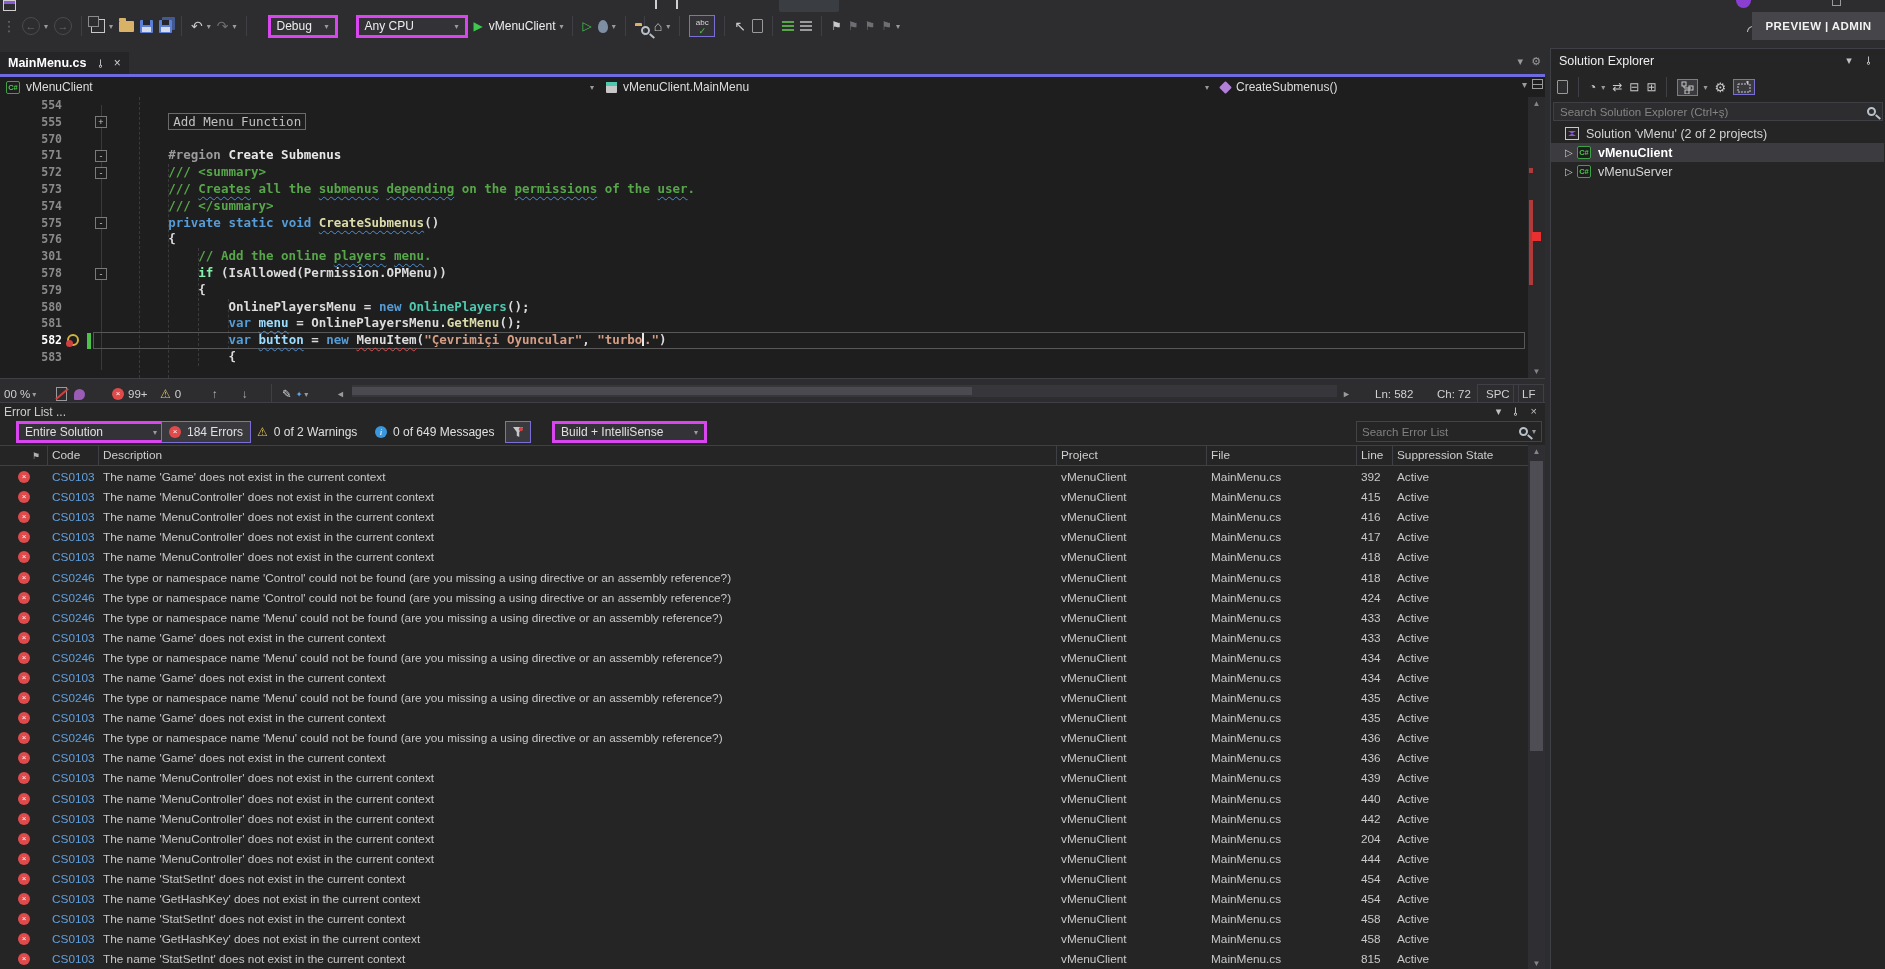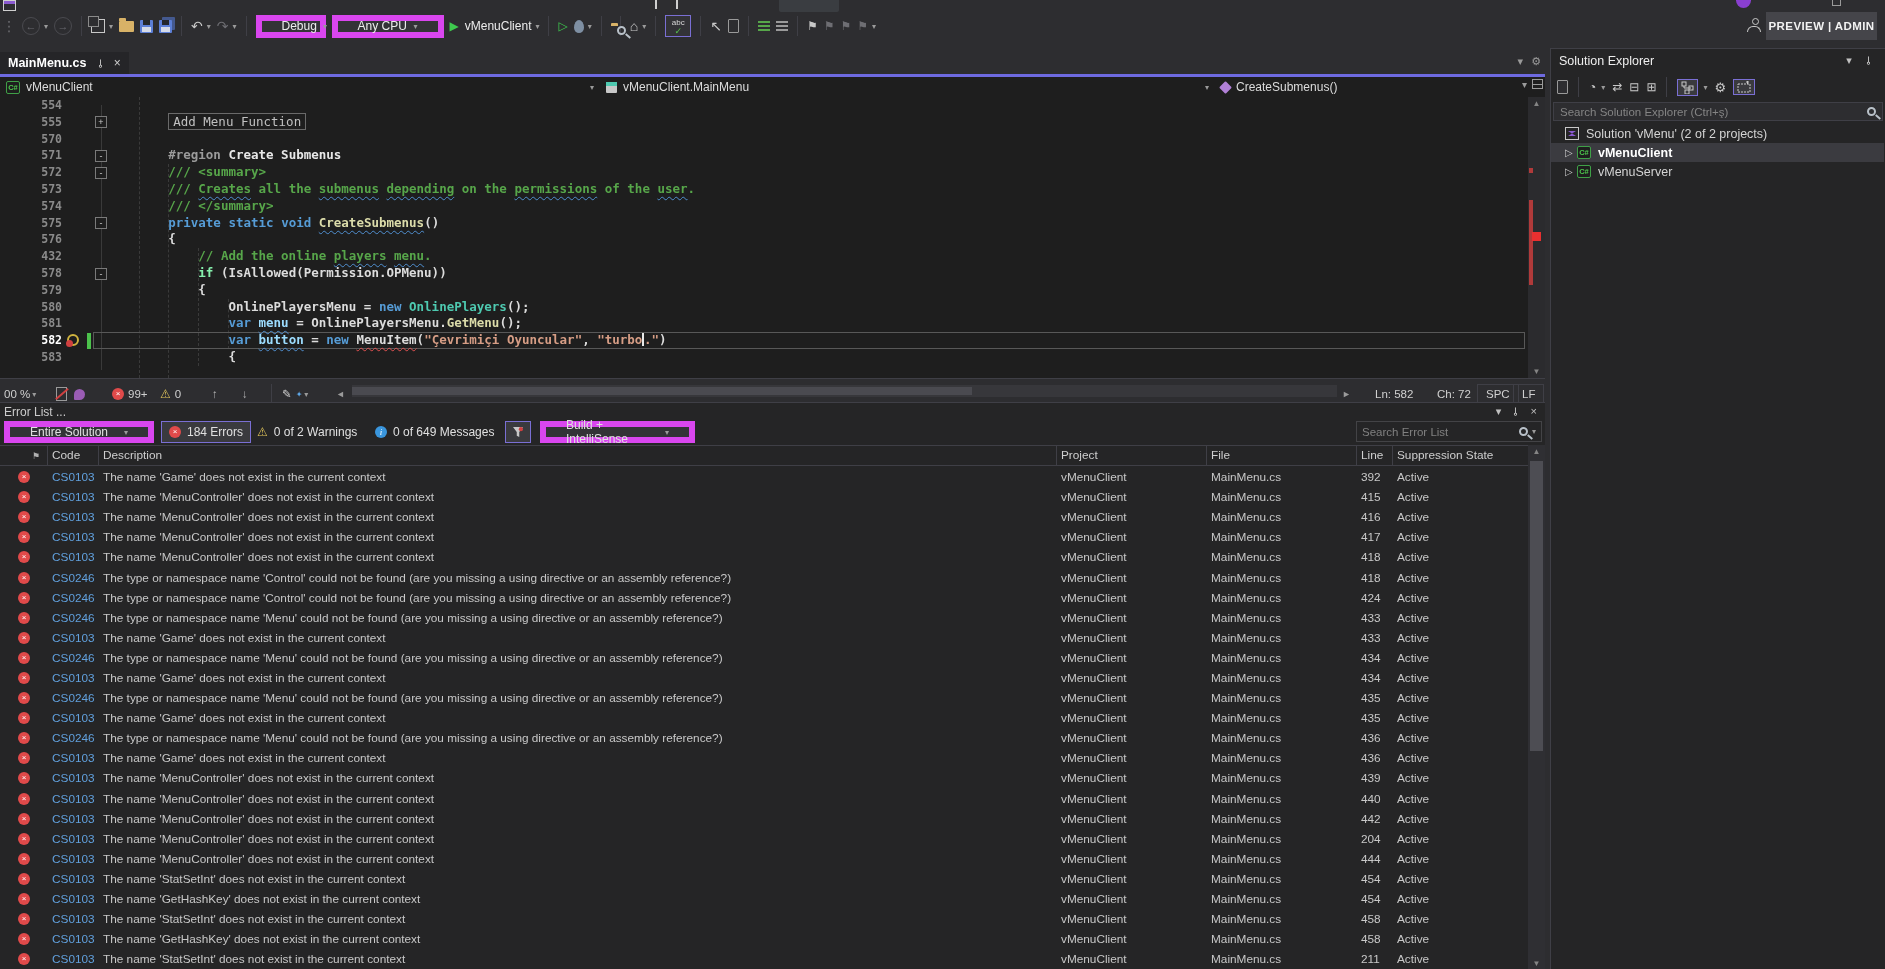--- a/index.html
+++ b/index.html
@@ -9,22 +9,22 @@
 
   
   #top-toolbar { position:absolute; left:0; top:0; width:1885px; height:52px; background:#2d2d30; }
   #tb-left { position:absolute; left:2px; top:12px; height:28px; display:flex; align-items:center; gap:6px; }
   .tbsep { width:1px; height:20px; background:#3f3f46; margin:0 3px; }
   .tbicon { font-size:14px; color:#c8c8c8; line-height:24px; }
   .dim { color:#6e6e73; }
   .dd { font-size:8px; color:#9a9a9a; margin-left:-2px; }
   .circle-btn { width:18px; height:18px; border:1px solid #4a4a4f; border-radius:50%;
     color:#6a6a70; font-size:11px; text-align:center; line-height:16px; }
-  .combo { height:23px; background:#333337; border:6px solid #d946ef; color:#ededed;
-    font-size:12px; display:flex; align-items:center; padding:0 20px; gap:8px; }
+  .combo { height:23px; background:#333337; border:3px solid #d946ef; color:#ededed;
+    font-size:12px; display:flex; align-items:center; padding:0 6px; gap:8px;margin-left:12px; }
   .combo .lbl { flex:1; }
   .mini-folder { width:15px; height:11px; background:#d8b267; border-radius:1px; position:relative; }
   .mini-folder:before { content:""; position:absolute; left:0; top:-3px; width:7px; height:3px; background:#d8b267; border-radius:1px 1px 0 0; }
   .floppy { width:13px; height:13px; background:#5c7fd6; position:relative; border-radius:1px; }
   .floppy:before { content:""; position:absolute; left:3px; top:0; width:7px; height:5px; background:#23262b; }
   .floppy:after { content:""; position:absolute; left:2px; bottom:1px; width:9px; height:5px; background:#d5dbe8; }
   .floppy2 { box-shadow:3px -3px 0 0 #44598f; }
   .newproj { width:14px; height:14px; border:1px solid #c8c8c8; position:relative; background:#2d2d30; }
   .newproj:before { content:""; position:absolute; left:-4px; top:-4px; width:9px; height:9px; border:1px solid #8a8a8a; background:#2d2d30; }
   .docicon { width:11px; height:14px; border:1px solid #9a9a9a; border-radius:1px; position:relative; background:#2d2d30; }
@@ -40,21 +40,21 @@
   #tb-remnant { position:absolute; left:779px; top:0; width:60px; height:12px; background:#3a3d41; border-radius:0 0 2px 2px; }
   .tb-tick { position:absolute; top:0; width:2px; height:9px; background:#cfcfcf; }
   #win-badge { position:absolute; left:3px; top:0; width:13px; height:11px; border:1px solid #cfcfcf; background:#2d2d30; }
   #win-badge:before { content:""; display:block; width:100%; height:3px; background:#8a5ad0; }
   #tb-right { position:absolute; right:0; top:0; height:52px; }
   #notif-dot { position:absolute; right:134px; top:-7px; width:15px; height:15px; border-radius:50%; background:#8a3fd0; }
   #mini-doc { position:absolute; right:44px; top:0; width:9px; height:6px; border:1px solid #9a9a9a; border-top:none; }
   #person { position:absolute; right:122px; top:18px; width:16px; height:16px; }
   #person .head { width:7px; height:7px; border:1.5px solid #c8c8c8; border-radius:50%; margin:0 auto; }
   #person .body { width:14px; height:6px; border:1.5px solid #c8c8c8; border-bottom:none; border-radius:7px 7px 0 0; margin-top:1px; }
-  #preview-badge { position:absolute; right:8px; top:12px; width:111px; height:28px; background:#45454a;
+  #preview-badge { position:absolute; right:0; top:12px; width:133px; height:28px; background:#45454a;
     color:#f2f2f2; font-size:11.5px; font-weight:bold; display:flex; align-items:center; justify-content:center; letter-spacing:.4px; }
 
   
   #tabstrip { position:absolute; left:0; top:52px; width:1545px; height:22px; background:#2d2d30; }
   #doc-tab { position:absolute; left:0; top:0; height:22px; background:#252528; color:#ffffff;
     display:flex; align-items:center; padding:0 8px; gap:9px; font-size:12.5px; font-weight:bold; }
   .pin-glyph { display:inline-block; transform:rotate(90deg); color:#c8c8c8; font-size:11px; font-weight:normal; }
   .tab-close { color:#d0d0d0; font-size:12px; font-weight:normal; }
   #tabstrip-right { position:absolute; right:4px; top:3px; display:flex; gap:8px; color:#9a9a9a; font-size:11px; }
   #accent-line { position:absolute; left:0; top:74px; width:1545px; height:3px; background:#6e6ae0; }
@@ -321,21 +321,21 @@
         <div class="crow">
           <span class="ln">575</span>
           <span class="fold">-</span>
           <span class="ctext"><span class="sg-p">        </span><span class="sg-k">private</span><span class="sg-p"> </span><span class="sg-k">static</span><span class="sg-p"> </span><span class="sg-k">void</span><span class="sg-p"> </span><span class="sg-m ub">CreateSubmenus</span><span class="sg-p">()</span></span>
         </div>
         <div class="crow">
           <span class="ln">576</span>
           <span class="ctext"><span class="sg-p">        {</span></span>
         </div>
         <div class="crow">
-          <span class="ln">432</span>
+          <span class="ln">301</span>
           <span class="ctext"><span class="sg-d2">            // Add the online </span><span class="sg-d2 ub">players</span><span class="sg-d2"> </span><span class="sg-d2 ub">menu</span><span class="sg-d2">.</span></span>
         </div>
         <div class="crow">
           <span class="ln">578</span>
           <span class="fold">-</span>
           <span class="ctext"><span class="sg-p">            </span><span class="sg-c">if</span><span class="sg-p"> (IsAllowed(Permission.OPMenu))</span></span>
         </div>
         <div class="crow">
           <span class="ln">579</span>
           <span class="ctext"><span class="sg-p">            {</span></span>
@@ -728,21 +728,21 @@
           <div class="cell c-supp">Active</div>
         </div>
         <div class="erow">
           <div class="cell c-flag eflag">
             <span class="errcircle">×</span>
           </div>
           <div class="cell c-code ecode">CS0103</div>
           <div class="cell c-desc">The name 'StatSetInt' does not exist in the current context</div>
           <div class="cell c-proj">vMenuClient</div>
           <div class="cell c-file">MainMenu.cs</div>
-          <div class="cell c-line">211</div>
+          <div class="cell c-line">815</div>
           <div class="cell c-supp">Active</div>
         </div>
       </div>
     <div id="el-vscroll">
       <span class="arr" style="top:2px;">▲</span>
       <span class="arr" style="bottom:2px;">▼</span>
       <div id="el-thumb"></div>
     </div>
   </div>
 

